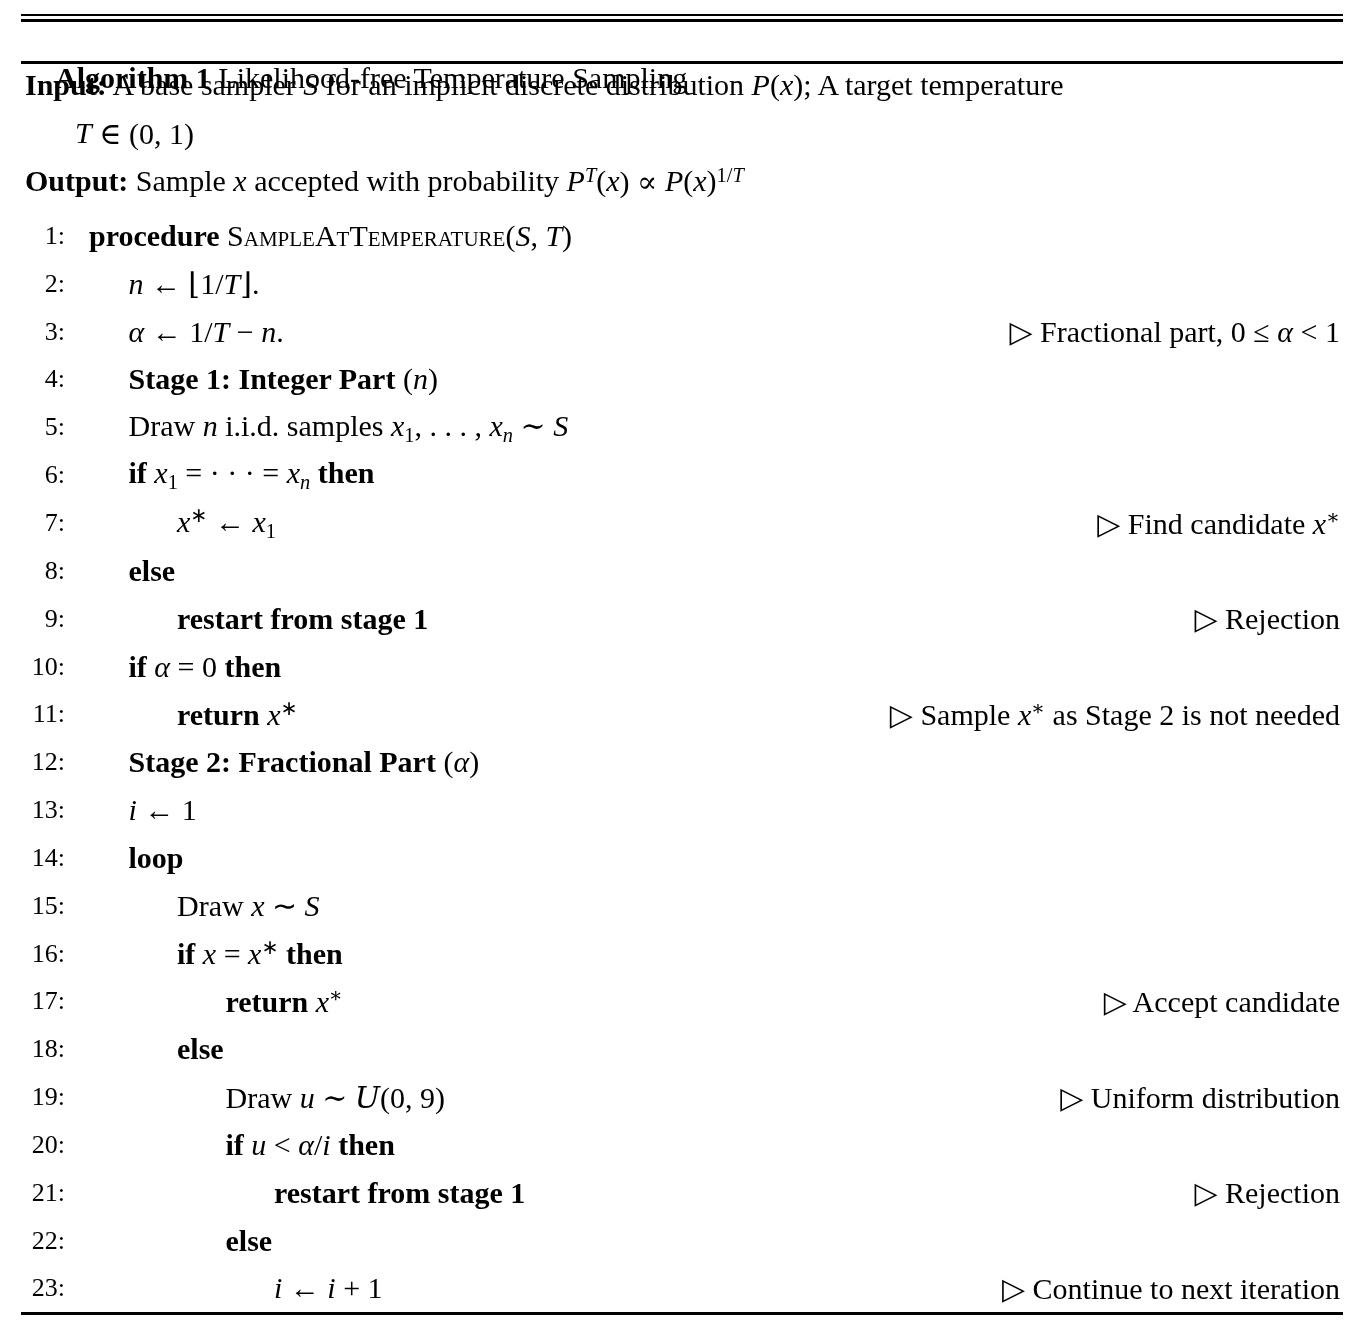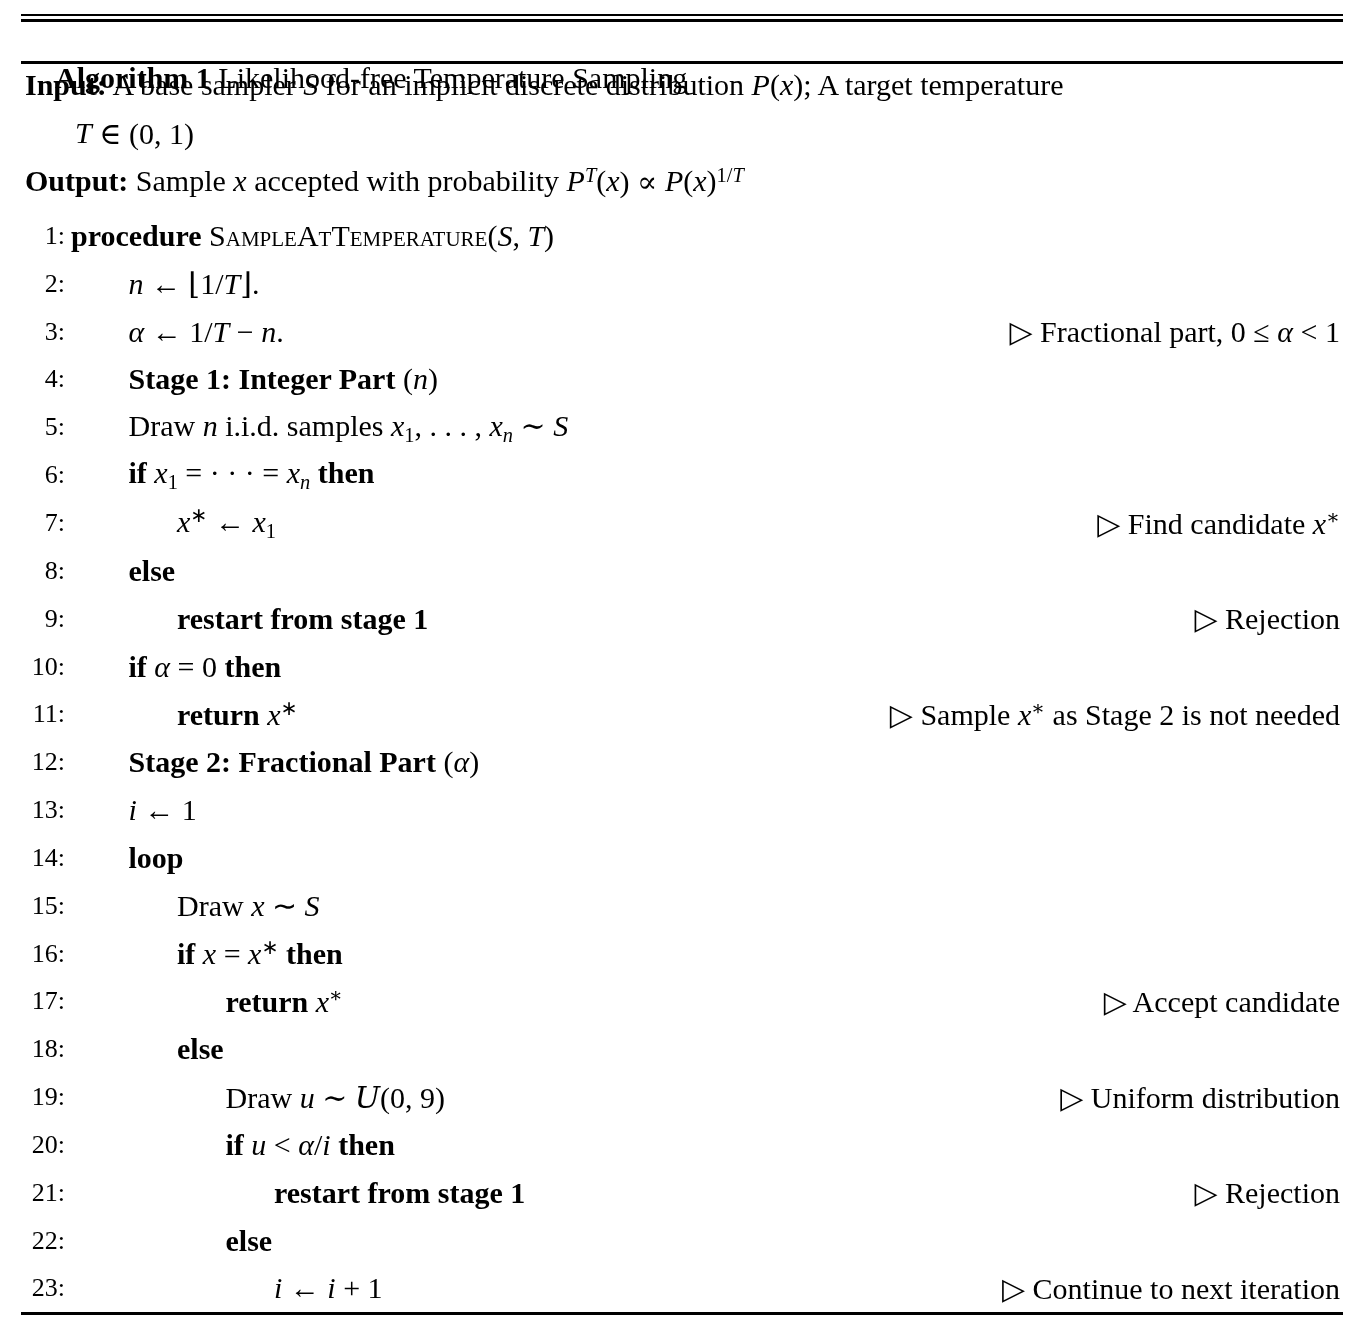--- a/index.html
+++ b/index.html
@@ -26,21 +26,21 @@
   .preamble {position:absolute; left:25px; right:22px; top:68px; font-size:30px;}
   .p-row {height:48px; display:flex; align-items:flex-start; white-space:pre;}
   .p-ind-1 {padding-left:50px;}
 
   .body-rows {position:absolute; left:25px; right:22px; top:212px; font-size:30px;}
   .code-row {height:47.85px; display:flex; align-items:center; white-space:pre;}
   .num {flex:none; width:40px; text-align:right; font-size:26px;}
   .line-body {flex:none;}
   .cmt {margin-left:auto; text-align:right; padding-left:20px;}
 
-  .ind-0 {margin-left:6px;text-align:right;}
+  .ind-0 {margin-left:24px;text-align:right;}
   .ind-1 {margin-left:63.5px;}
   .ind-2 {margin-left:112px;font-family:Liberation Serif, serif;}
   .ind-3 {margin-left:160.5px;}
   .ind-4 {margin-left:209px;}
 
   .s-r {}
   .s-b {font-weight:bold;}
   .s-m {font-style:italic;}
   .s-sc {font-variant:small-caps;}
   .s-cal {font-style:italic; font-family:"DejaVu Serif",serif;}

